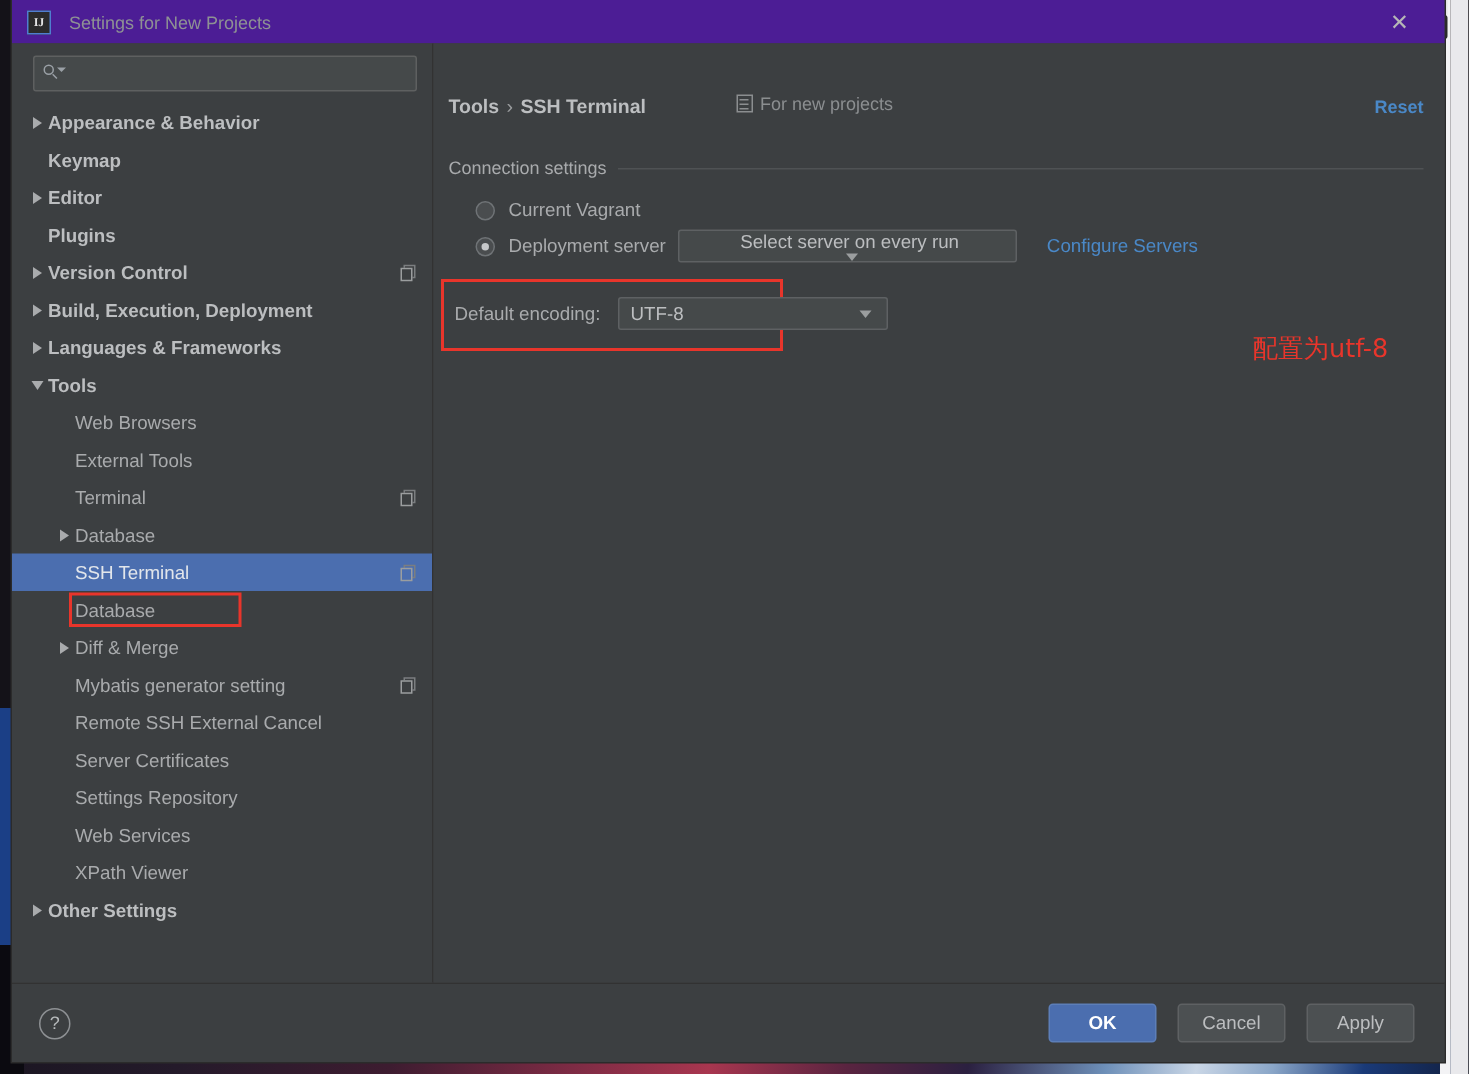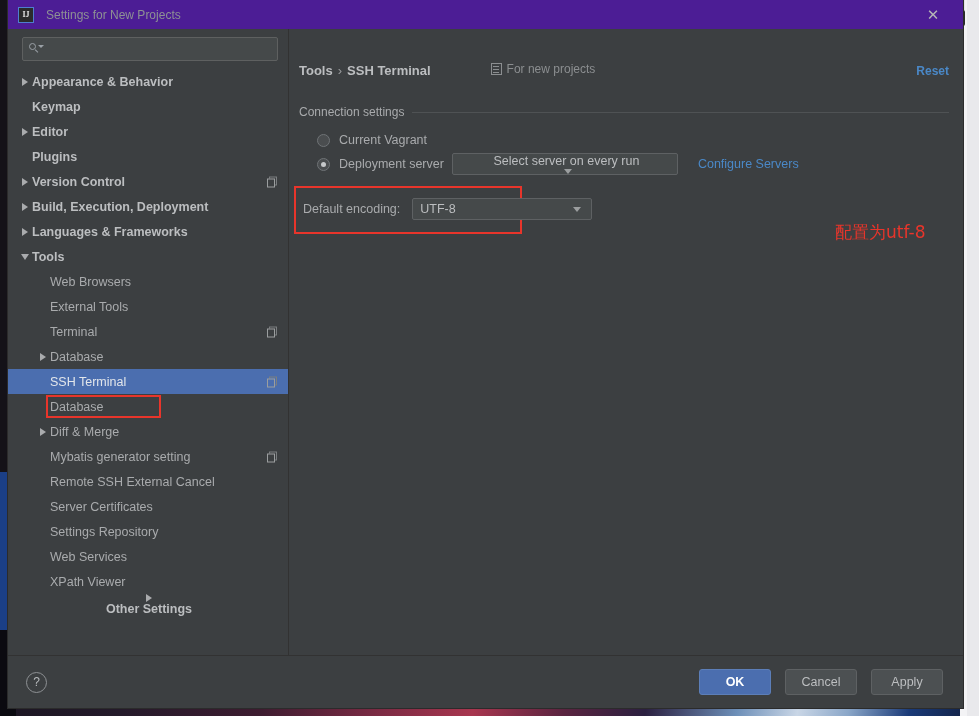--- a/index.html
+++ b/index.html
@@ -693,21 +693,21 @@
             <span class="tree-label">Settings Repository</span>
           </div>
           <div class="tree-row" style="padding-left: 28px;">
             <span class="twisty none"></span>
             <span class="tree-label">Web Services</span>
           </div>
           <div class="tree-row" style="padding-left: 28px;">
             <span class="twisty none"></span>
             <span class="tree-label">XPath Viewer</span>
           </div>
-          <div class="tree-row bold" style="padding-left: 10px; flex-direction: column;">
+          <div class="tree-row bold" style="padding-left: 10px;">
             <span class="twisty collapsed">
               <i></i>
             </span>
             <span class="tree-label">Other Settings</span>
           </div>
         </div>
       <div id="ssh-highlight"></div>
     </div>
 
     <div id="content">

